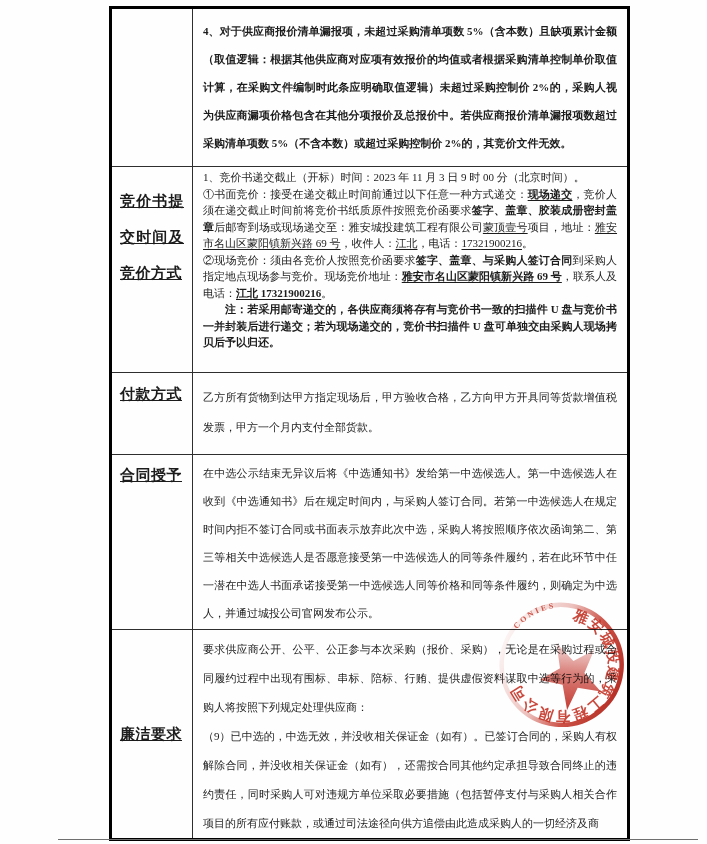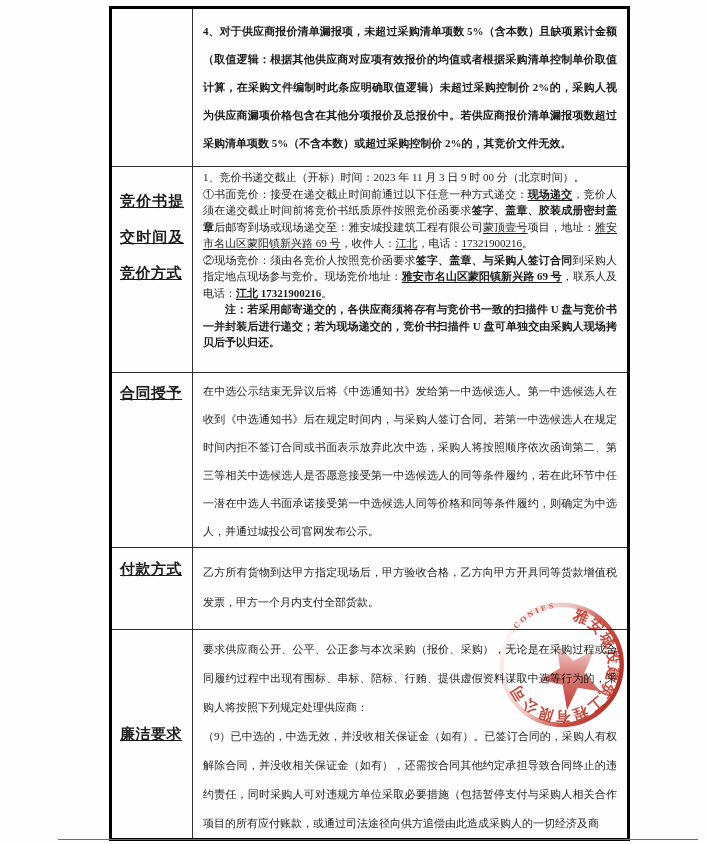--- a/index.html
+++ b/index.html
@@ -99,31 +99,31 @@
     <div class="row row-2">
       <div class="label-cell">竞价书提交时间及竞价方式</div>
       <div class="content-cell">
           <p class="para"><span>1、竞价书递交截止（开标）时间：2023 年 11 月 3 日 9 时 00 分（北京时间）。</span></p>
           <p class="para"><span>①书面竞价：接受在递交截止时间前通过以下任意一种方式递交：</span><span class="b u">现场递交</span><span>，竞价人须在递交截止时间前将竞价书纸质原件按照竞价函要求</span><span class="b">签字、盖章、胶装成册密封盖章</span><span>后邮寄到场或现场递交至：雅安城投建筑工程有限公司</span><span class="u">蒙顶壹号</span><span>项目，地址：</span><span class="u">雅安市名山区蒙阳镇新兴路 69 号</span><span>，收件人：</span><span class="u">江北</span><span>，电话：</span><span class="u">17321900216</span><span>。</span></p>
           <p class="para"><span>②现场竞价：须由各竞价人按照竞价函要求</span><span class="b">签字、盖章、与采购人签订合同</span><span>到采购人指定地点现场参与竞价。现场竞价地址：</span><span class="b u">雅安市名山区蒙阳镇新兴路 69 号</span><span>，联系人及电话：</span><span class="b u">江北 17321900216</span><span>。</span></p>
           <p class="para indent para-note"><span class="b">注：若采用邮寄递交的，各供应商须将存有与竞价书一致的扫描件 U 盘与竞价书一并封装后进行递交；若为现场递交的，竞价书扫描件 U 盘可单独交由采购人现场拷贝后予以归还。</span></p>
         </div>
     </div>
 
+    <div class="row row-3">
+      <div class="label-cell">付款方式</div>
+      <div class="content-cell">
+          <p class="para"><span>乙方所有货物到达甲方指定现场后，甲方验收合格，乙方向甲方开具同等货款增值税发票，甲方一个月内支付全部货款。</span></p>
+        </div>
+    </div>
+
     <div class="row row-4">
       <div class="label-cell">合同授予</div>
       <div class="content-cell">
           <p class="para"><span>在中选公示结束无异议后将《中选通知书》发给第一中选候选人。第一中选候选人在收到《中选通知书》后在规定时间内，与采购人签订合同。若第一中选候选人在规定时间内拒不签订合同或书面表示放弃此次中选，采购人将按照顺序依次函询第二、第三等相关中选候选人是否愿意接受第一中选候选人的同等条件履约，若在此环节中任一潜在中选人书面承诺接受第一中选候选人同等价格和同等条件履约，则确定为中选人，并通过城投公司官网发布公示。</span></p>
-        </div>
-    </div>
-
-    <div class="row row-3">
-      <div class="label-cell">付款方式</div>
-      <div class="content-cell">
-          <p class="para"><span>乙方所有货物到达甲方指定现场后，甲方验收合格，乙方向甲方开具同等货款增值税发票，甲方一个月内支付全部货款。</span></p>
         </div>
     </div>
 
     <div class="row row-5">
       <div class="label-cell">廉洁要求</div>
       <div class="content-cell">
           <p class="para"><span>要求供应商公开、公平、公正参与本次采购（报价、采购），无论是在采购过程或合同履约过程中出现有围标、串标、陪标、行贿、提供虚假资料谋取中选等行为的，采购人将按照下列规定处理供应商：</span></p>
           <p class="para"><span>（9）已中选的，中选无效，并没收相关保证金（如有）。已签订合同的，采购人有权解除合同，并没收相关保证金（如有），还需按合同其他约定承担导致合同终止的违约责任，同时采购人可对违规方单位采取必要措施（包括暂停支付与采购人相关合作项目的所有应付账款，或通过司法途径向供方追偿由此造成采购人的一切经济及商</span></p>
         </div>
     </div>

